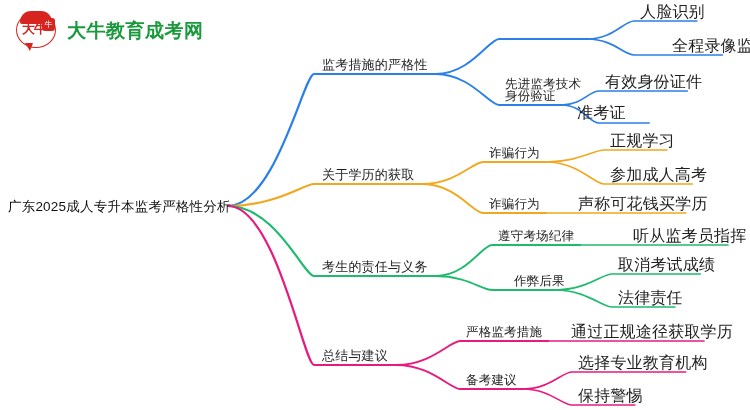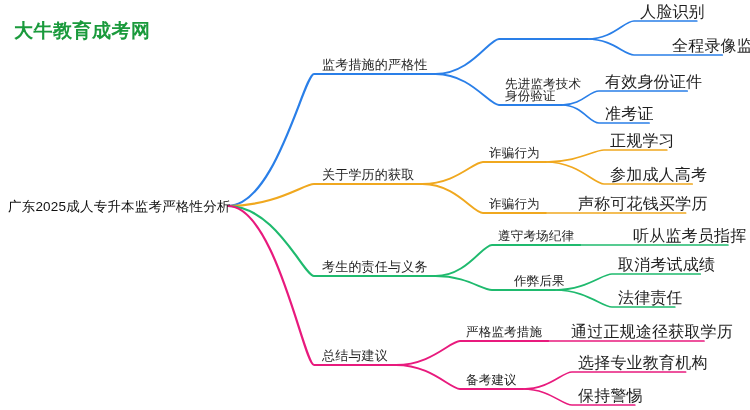--- a/index.html
+++ b/index.html
@@ -136,20 +136,27 @@
   .node.lvl1 { font-size: 13px; }
   .node.lvl2 { font-size: 12.5px; }
   .node.lvl3 { font-size: 16px; }
 </style>
 </head>
 <body>
 
 <div id="page">
 
   <div id="logo-block">
+    <div id="logo-mark">
+      <div class="bubble"></div>
+      <div class="bubble-tail"></div>
+      <div class="cap"></div>
+      <div class="mark-text">大牛</div>
+      <div class="badge">牛</div>
+    </div>
     <div id="logo-text">
       <div id="logo-title">大牛教育成考网</div>
     </div>
   </div>
 
   <svg id="map-svg" viewBox="0 0 750 410" xmlns="http://www.w3.org/2000/svg">
       <path d="M228,206 C275.3,206 304,74 314,74 L435.609375,74" stroke="#2a7fe8" stroke-width="2.2" fill="none" stroke-linecap="round"></path>
       <path d="M435.609375,74 C470.47421875,74 489,39 499,39 L587.203125,39" stroke="#2a7fe8" stroke-width="1.9" fill="none" stroke-linecap="round"></path>
       <path d="M587.203125,39 C612.94140625,39 624,21 634,21 L696.8125,21" stroke="#2a7fe8" stroke-width="1.7" fill="none" stroke-linecap="round"></path>
       <path d="M587.203125,39 C612.94140625,39 624,55 634,55 L722.203125,55" stroke="#2a7fe8" stroke-width="1.7" fill="none" stroke-linecap="round"></path>
@@ -177,21 +184,21 @@
     </svg>
 
   <div id="nodes-layer">
       <div class="node root" style="left: 8px; top: 199px; text-align: right;">广东2025成人专升本监考严格性分析</div>
       <div class="node lvl1" style="left: 322px; top: 57px;">监考措施的严格性</div>
       <div class="node lvl2" style="left: 505px; top: 36px; margin-top: 40px;">先进监考技术</div>
       <div class="node lvl3" style="left: 640px; top: 4px;">人脸识别</div>
       <div class="node lvl3" style="left: 672px; top: 38px;">全程录像监测</div>
       <div class="node lvl2" style="left: 505px; top: 88px;">身份验证</div>
       <div class="node lvl3" style="left: 605px; top: 74px;">有效身份证件</div>
-      <div class="node lvl3" style="left: 605px; top: 106px;">准考证</div>
+      <div class="node lvl3" style="left: 577px; top: 106px; font-family: Liberation Mono, monospace;">准考证</div>
       <div class="node lvl1" style="left: 322px; top: 167px;">关于学历的获取</div>
       <div class="node lvl2" style="left: 489px; top: 145px;">诈骗行为</div>
       <div class="node lvl3" style="left: 610px; top: 133px;">正规学习</div>
       <div class="node lvl3" style="left: 610px; top: 167px;">参加成人高考</div>
       <div class="node lvl2" style="left: 489px; top: 196px;">诈骗行为</div>
       <div class="node lvl3" style="left: 578px; top: 196px;">声称可花钱买学历</div>
       <div class="node lvl1" style="left: 322px; top: 259px;">考生的责任与义务</div>
       <div class="node lvl2" style="left: 498px; top: 228px;">遵守考场纪律</div>
       <div class="node lvl3" style="left: 633px; top: 228px; text-align: center;">听从监考员指挥</div>
       <div class="node lvl2" style="left: 498px; top: 273px; margin-left: 16px;">作弊后果</div>

